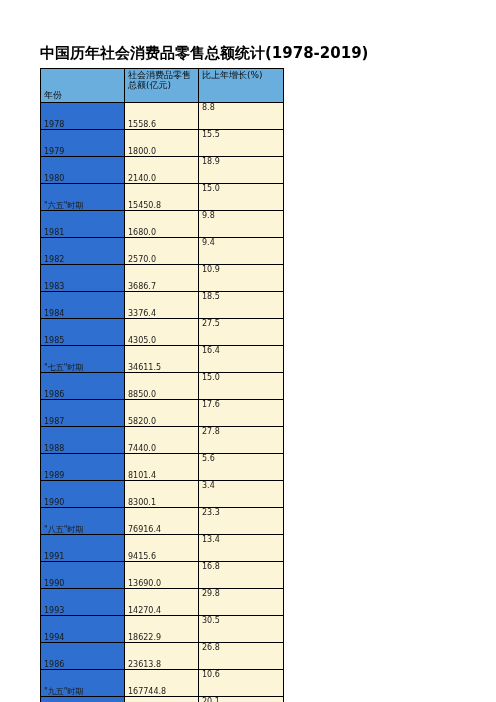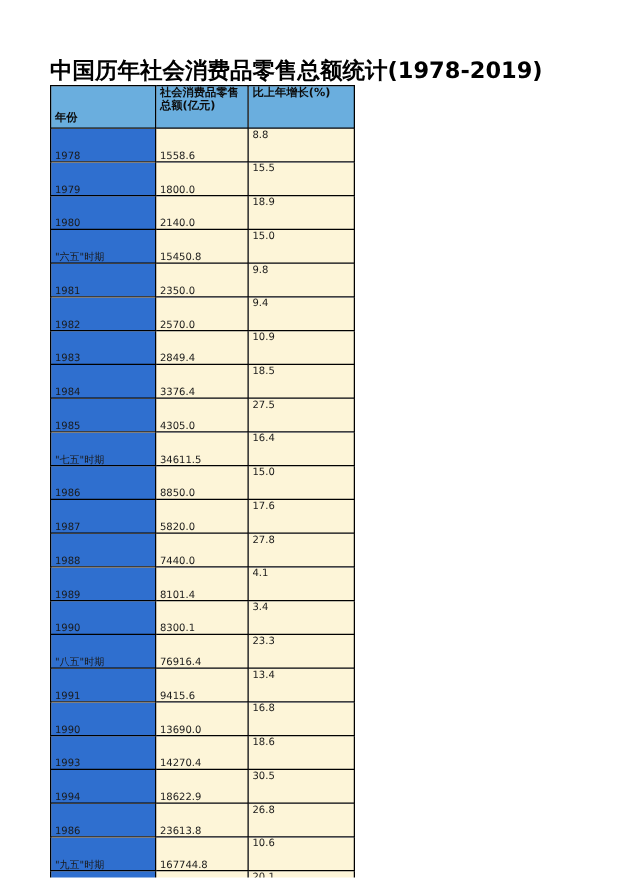--- a/index.html
+++ b/index.html
@@ -25,21 +25,21 @@
     background: #ffffff;
   }
 
   
   .doc-title {
     position: absolute;
     left: 40px;
     top: 44px;
     width: 250px;
     text-align: center;
-    font-size: 18px;
+    font-size: 15px;
     font-weight: bold;
     color: #000000;
     letter-spacing: 0px;
     white-space: nowrap;
   }
 
   
   .stats-table {
     position: absolute;
     left: 40px;
@@ -60,21 +60,21 @@
     font-size: 8px;
     line-height: 1.15;
     color: #1a1a1a;
     overflow: hidden;
   }
 
   
   .stats-table thead th {
     background: #6aaede;
     height: 30px;
-    font-weight: bold;
+    font-weight: normal;
     font-size: 9px;
     color: #0d0d0d;
     text-align: left;
     vertical-align: bottom;
     padding-bottom: 2px;
   }
   .stats-table thead th.th-wrap {
     vertical-align: top;
     padding-top: 1px;
     line-height: 1.12;
@@ -144,31 +144,31 @@
           <td class="cell-total">2140.0</td>
           <td class="cell-growth">18.9</td>
         </tr>
         <tr>
           <td class="cell-year is-period">"六五"时期</td>
           <td class="cell-total">15450.8</td>
           <td class="cell-growth">15.0</td>
         </tr>
         <tr>
           <td class="cell-year">1981</td>
-          <td class="cell-total">2350.0</td>
+          <td class="cell-total">1680.0</td>
           <td class="cell-growth">9.8</td>
         </tr>
         <tr>
           <td class="cell-year">1982</td>
           <td class="cell-total">2570.0</td>
           <td class="cell-growth">9.4</td>
         </tr>
         <tr>
           <td class="cell-year">1983</td>
-          <td class="cell-total">2849.4</td>
+          <td class="cell-total">3686.7</td>
           <td class="cell-growth">10.9</td>
         </tr>
         <tr>
           <td class="cell-year">1984</td>
           <td class="cell-total">3376.4</td>
           <td class="cell-growth">18.5</td>
         </tr>
         <tr>
           <td class="cell-year">1985</td>
           <td class="cell-total">4305.0</td>
@@ -190,21 +190,21 @@
           <td class="cell-growth">17.6</td>
         </tr>
         <tr>
           <td class="cell-year">1988</td>
           <td class="cell-total">7440.0</td>
           <td class="cell-growth">27.8</td>
         </tr>
         <tr>
           <td class="cell-year">1989</td>
           <td class="cell-total">8101.4</td>
-          <td class="cell-growth">4.1</td>
+          <td class="cell-growth">5.6</td>
         </tr>
         <tr>
           <td class="cell-year">1990</td>
           <td class="cell-total">8300.1</td>
           <td class="cell-growth">3.4</td>
         </tr>
         <tr>
           <td class="cell-year is-period">"八五"时期</td>
           <td class="cell-total">76916.4</td>
           <td class="cell-growth">23.3</td>
@@ -215,21 +215,21 @@
           <td class="cell-growth">13.4</td>
         </tr>
         <tr>
           <td class="cell-year">1990</td>
           <td class="cell-total">13690.0</td>
           <td class="cell-growth">16.8</td>
         </tr>
         <tr>
           <td class="cell-year">1993</td>
           <td class="cell-total">14270.4</td>
-          <td class="cell-growth">18.6</td>
+          <td class="cell-growth">29.8</td>
         </tr>
         <tr>
           <td class="cell-year">1994</td>
           <td class="cell-total">18622.9</td>
           <td class="cell-growth">30.5</td>
         </tr>
         <tr>
           <td class="cell-year">1986</td>
           <td class="cell-total">23613.8</td>
           <td class="cell-growth">26.8</td>

